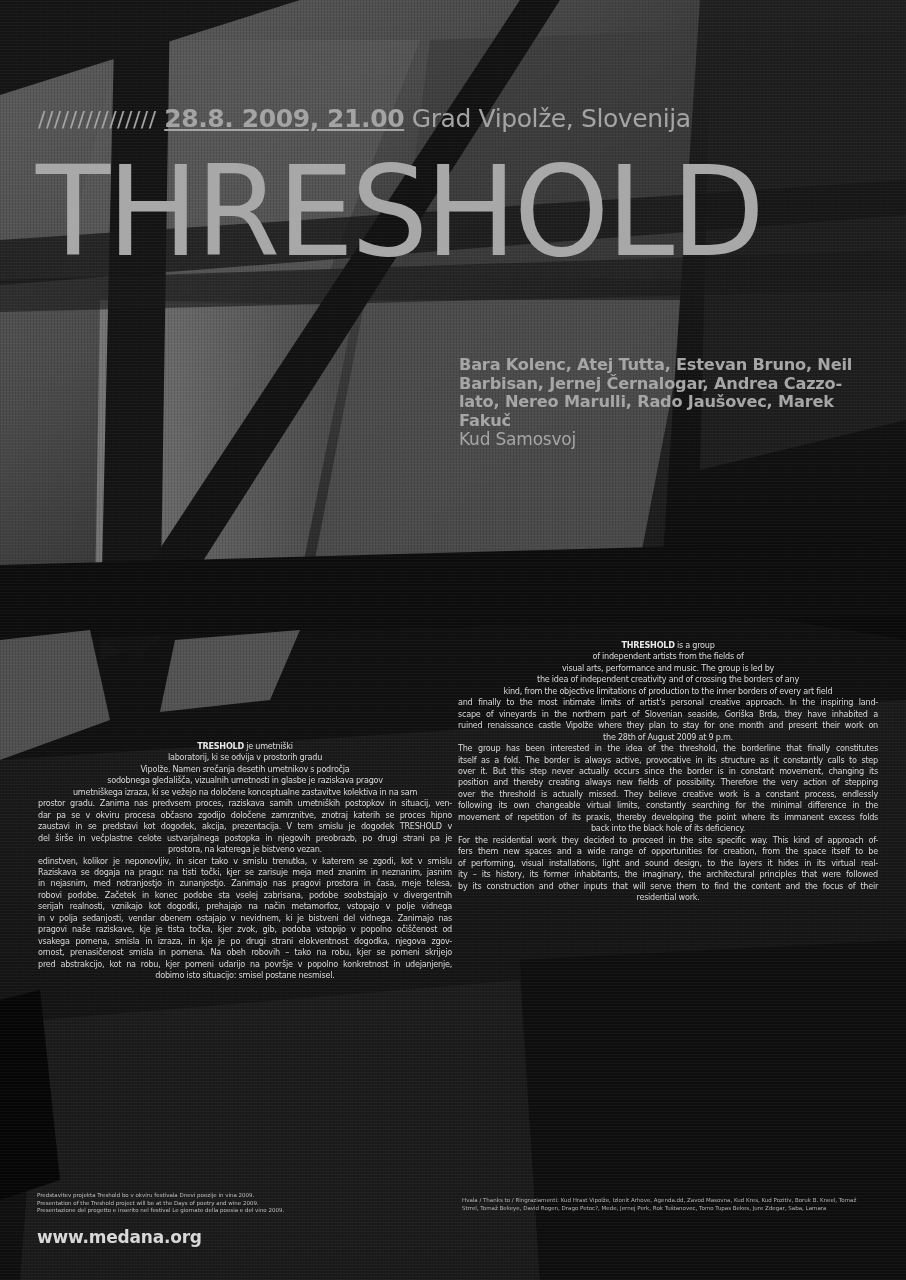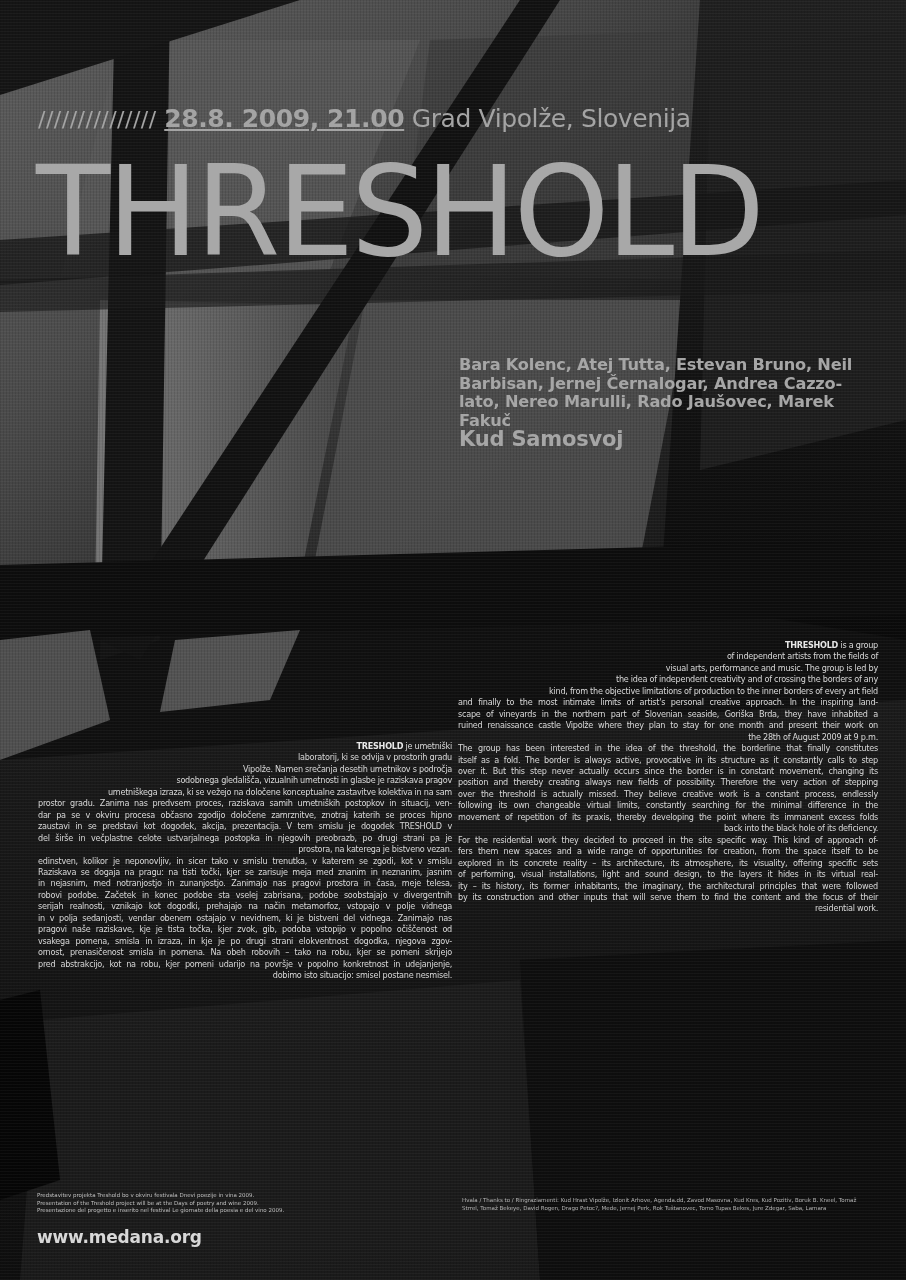--- a/index.html
+++ b/index.html
@@ -34,29 +34,29 @@
       transform: scaleX(0.98); transform-origin: left top;
     }
     .artists {
       position: absolute; left: 459px; top: 312px; width: 420px;
       color: #a6a6a6; font-size: 16.2px; line-height: 18.6px;
       font-weight: bold; letter-spacing: -0.2px;
       font-family: "DejaVu Sans", sans-serif;
       margin-top: 44px;
     }
     .artists .line { white-space: nowrap; }
-    .collective { font-weight: bold; font-size: 21px; }
+    .collective { font-weight: normal; font-size: 17px; }
     .col {
       position: absolute; color: #d8d8d8;
       font-family: "DejaVu Sans Condensed", "DejaVu Sans", sans-serif;
       font-size: 9px; line-height: 11.45px; letter-spacing: -0.25px;
     }
-    .col .ln { display: block; white-space: nowrap; text-align: right; }
+    .col .ln { display: block; white-space: nowrap; text-align: center; }
     .col .ln.j { text-align: justify; text-align-last: justify; }
-    .col .ln.l { text-align: right; }
+    .col .ln.l { text-align: center; }
     .col b { color: #e8e8e8; font-weight: bold; }
     .col-en { left: 458px; top: 640px; width: 420px; }
     .col-sl { left: 38px; top: 733px; width: 414px; margin-top: 8px; }
     .foot-left {
       position: absolute; left: 37px; top: 1192px; width: 260px;
       color: #bfbfbf; font-size: 5.5px; line-height: 7.5px; white-space: nowrap;
       font-family: "DejaVu Sans", sans-serif;
     }
     .url {
       position: absolute; left: 37px; top: 1227px; color: #d8d8d8;
@@ -154,21 +154,20 @@
     <span class="ln j">The group has been interested in the idea of the threshold, the borderline that finally constitutes</span>
     <span class="ln j">itself as a fold.  The border is always active, provocative in its structure as it constantly calls to step</span>
     <span class="ln j">over it. But this step never actually occurs since the border is in constant movement, changing its</span>
     <span class="ln j">position and thereby creating always new fields of possibility. Therefore the very action of stepping</span>
     <span class="ln j">over the threshold is actually missed. They believe creative work is a constant process, endlessly</span>
     <span class="ln j">following its own changeable virtual limits, constantly searching for the minimal difference in the</span>
     <span class="ln j">movement of repetition of its praxis, thereby developing the point where its immanent excess folds</span>
     <span class="ln l">back into the black hole of its deficiency.</span>
     <span class="ln j">For the residential work they decided to proceed in the site specific way. This kind of approach of-</span>
     <span class="ln j">fers them new spaces and a wide range of opportunities for creation, from the space itself to be</span>
-    <span class="ln j">explored in its concrete reality – its architecture, its atmosphere, its visuality, offering specific sets</span>
     <span class="ln j">of performing, visual installations, light and sound design, to the layers it hides in its virtual real-</span>
     <span class="ln j">ity – its history, its former inhabitants, the imaginary, the architectural principles that were followed</span>
     <span class="ln j">by its construction and other inputs that will serve them to find the content and the focus of their</span>
     <span class="ln l">residential work.</span>
   </div>
 
   <div class="col col-sl">
     <span class="ln"><b>TRESHOLD</b><span> je umetniški</span></span>
     <span class="ln">laboratorij, ki se odvija v prostorih gradu</span>
     <span class="ln">Vipolže.  Namen srečanja desetih umetnikov s področja</span>

